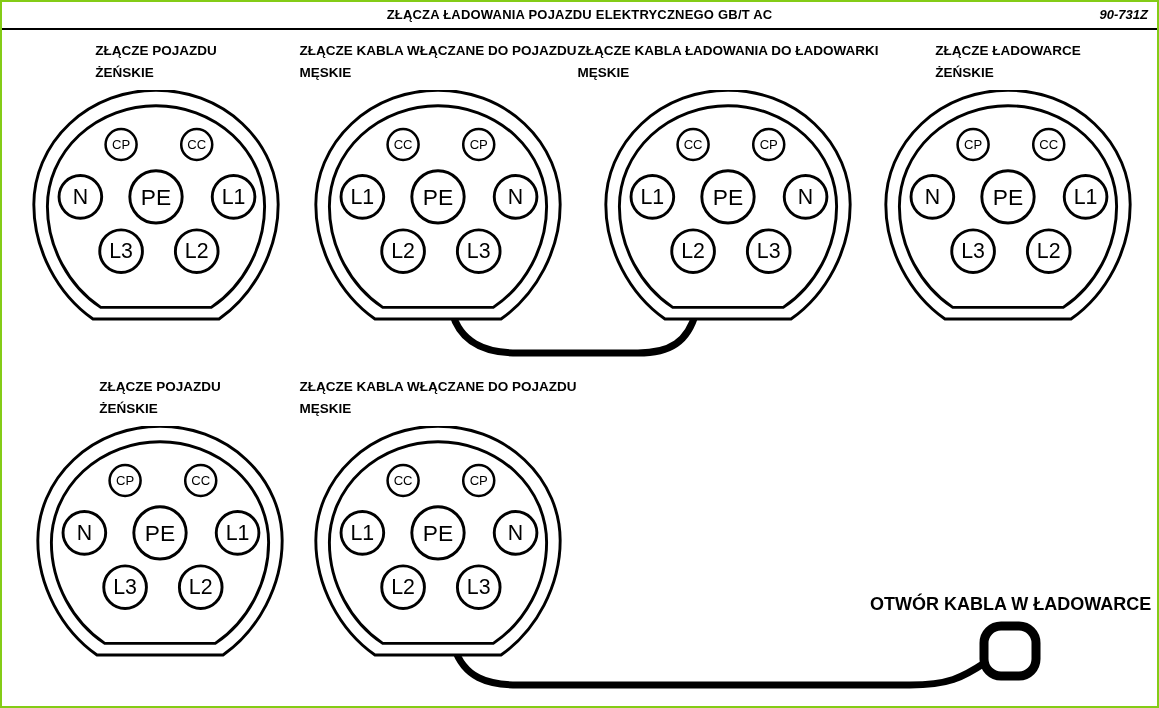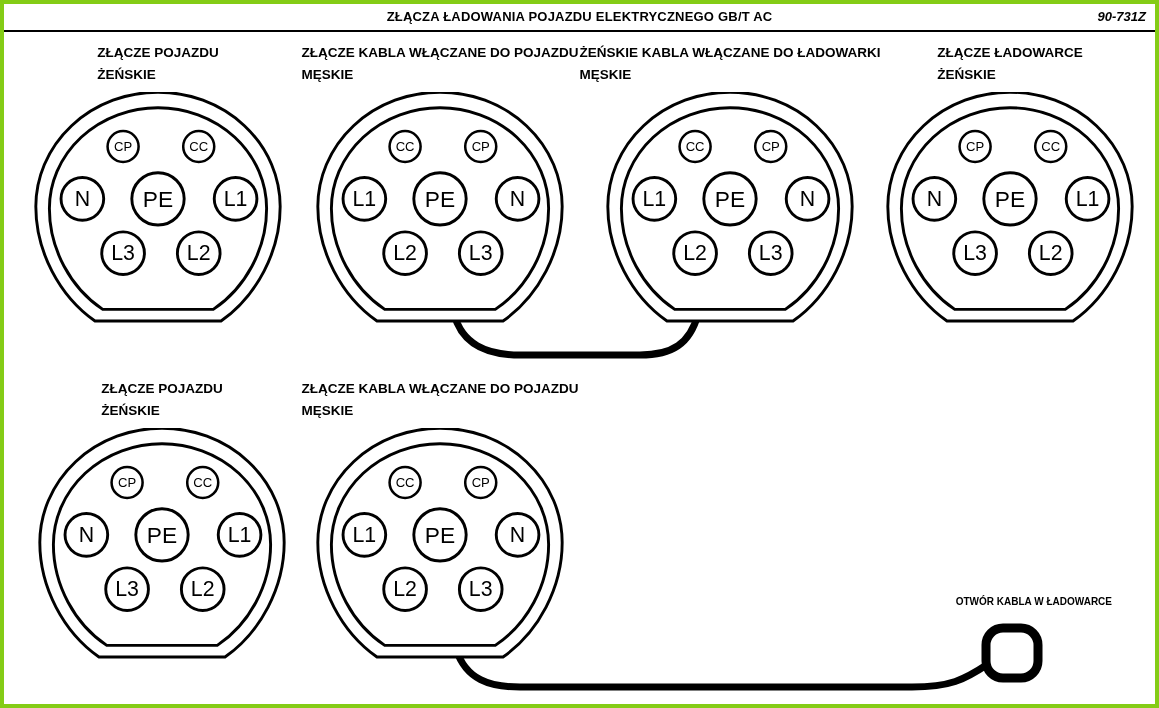--- a/index.html
+++ b/index.html
@@ -1,18 +1,18 @@
 <!DOCTYPE html>
 <html><head>
 <meta charset="utf-8">
 <style>
   html,body { margin:0; padding:0; background:#ffffff; }
   .page {
     position:relative; width:1159px; height:708px;
-    border:4px solid #84cc16; box-sizing:border-box;
+    border:2px solid #84cc16; box-sizing:border-box;
     background:#fff; overflow:hidden;
     font-family:"Liberation Sans", sans-serif;
     color:#000;
   }
   .titlebar {
     position:absolute; top:0; left:0; right:0; height:26px;
     border-bottom:2px solid #000; background:#fff;
   }
   .titlebar .title {
     position:absolute; left:0; right:0; top:5px;
@@ -38,21 +38,21 @@
   .connector-face .pinc { fill:#fff; stroke:#000; }
   .connector-face .pinc.small { stroke-width:2.6; }
   .connector-face .pinc.mid { stroke-width:3; }
   .connector-face .pinc.pe { stroke-width:3; }
   .connector-face text { fill:#000; text-anchor:middle; font-family:"Liberation Sans", sans-serif; }
   .connector-face text.small { font-size:13.5px; }
   .connector-face text.mid { font-size:22px; }
   .connector-face text.pe { font-size:23.5px; }
   .cable-note {
     position:absolute; left:868px; top:564px; width:240px;
-    text-align:right; font-size:10px; font-weight:bold; white-space:nowrap;
+    font-size:18px; font-weight:bold; white-space:nowrap;
   }
 </style>
 </head>
 <body>
 
 <div class="page">
 
   <div class="titlebar">
     <span class="title">ZŁĄCZA ŁADOWANIA POJAZDU ELEKTRYCZNEGO GB/T AC</span>
     <span class="code">90-731Z</span>
@@ -140,21 +140,21 @@
       </g>
       <g>
         <circle class="pinc mid" cx="174" cy="166" r="22"></circle>
         <text class="pin-label mid" x="174" y="173.5">L3</text>
       </g>
     </svg>
   </div>
 
   <div class="connector" style="left: 598px; top: 10px;">
     <div class="connector-label">
-      <div class="label-line1">ŻEŃSKIE KABLA WŁĄCZANE DO ŁADOWARKI</div>
+      <div class="label-line1">ZŁĄCZE KABLA ŁADOWANIA DO ŁADOWARKI</div>
       <div class="label-line2">MĘSKIE</div>
     </div>
     <svg class="connector-face" width="256" height="237" viewBox="0 0 264 244">
       <path class="outline" d="M 6 118 A 126 118 0 0 1 258 118 C 258 164 234 210 197 236 L 67 236 C 30 210 6 164 6 118 Z"></path>
       <path class="outline" d="M 20 120 A 112 104 0 0 1 244 120 C 244 162 222 202 189 224 L 75 224 C 42 202 20 162 20 120 Z"></path>
       <g>
         <circle class="pinc small" cx="96" cy="56" r="16"></circle>
         <text class="pin-label small" x="96" y="60.5">CC</text>
       </g>
       <g>

